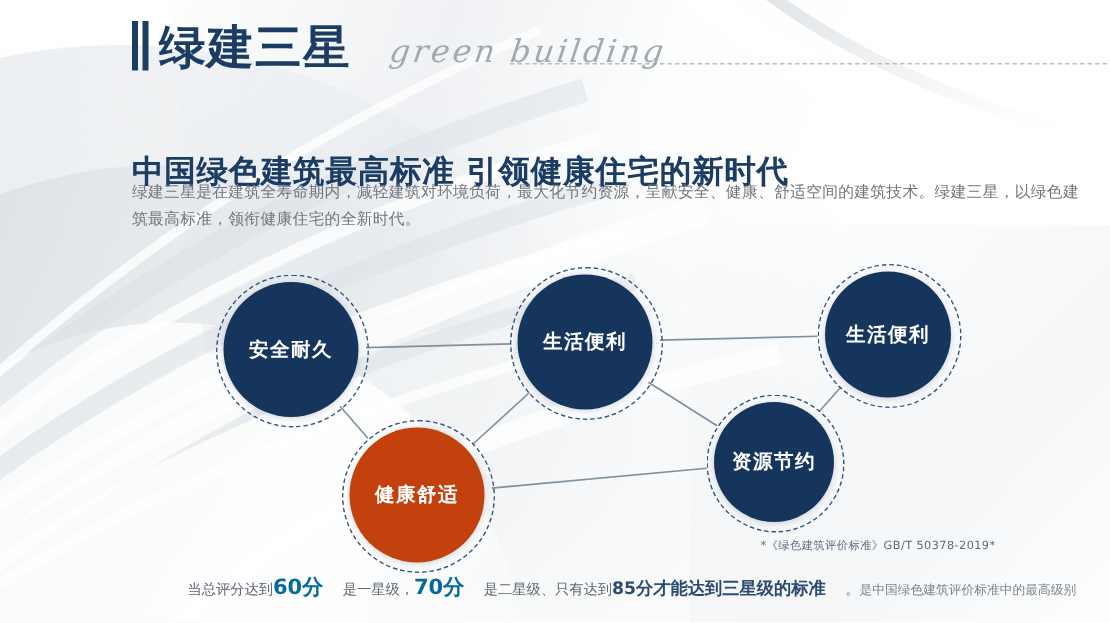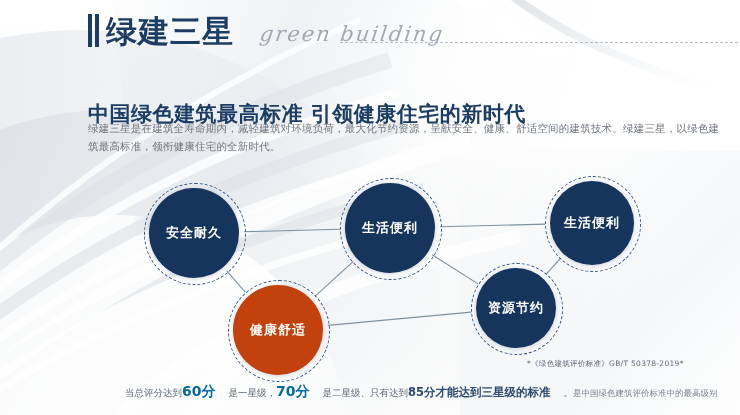--- a/index.html
+++ b/index.html
@@ -96,21 +96,21 @@
   .indicator-label{
     position:absolute;left:336px;top:344px;
     font-size:15px;font-weight:700;color:#2d4f74;letter-spacing:1px;
     font-family:"DejaVu Sans","Liberation Sans",sans-serif;
     white-space:nowrap;z-index:5;
   }
   .footnote{
     position:absolute;left:507px;top:359px;
     font-size:7.5px;color:#5d6b7c;letter-spacing:.3px;
     font-family:"DejaVu Sans","Liberation Sans",sans-serif;
-    white-space:nowrap;z-index:5;margin-left:20px;
+    white-space:nowrap;z-index:5;
   }
 
   
   .score-line{
     position:absolute;left:112px;top:381px;
     white-space:nowrap;color:#4a5664;z-index:6;
     font-family:"DejaVu Sans","Liberation Sans",sans-serif;
   }
   .score-line span{vertical-align:baseline;}
   .s-small{font-size:9.5px;color:#5d6773;margin-left:13px;}

